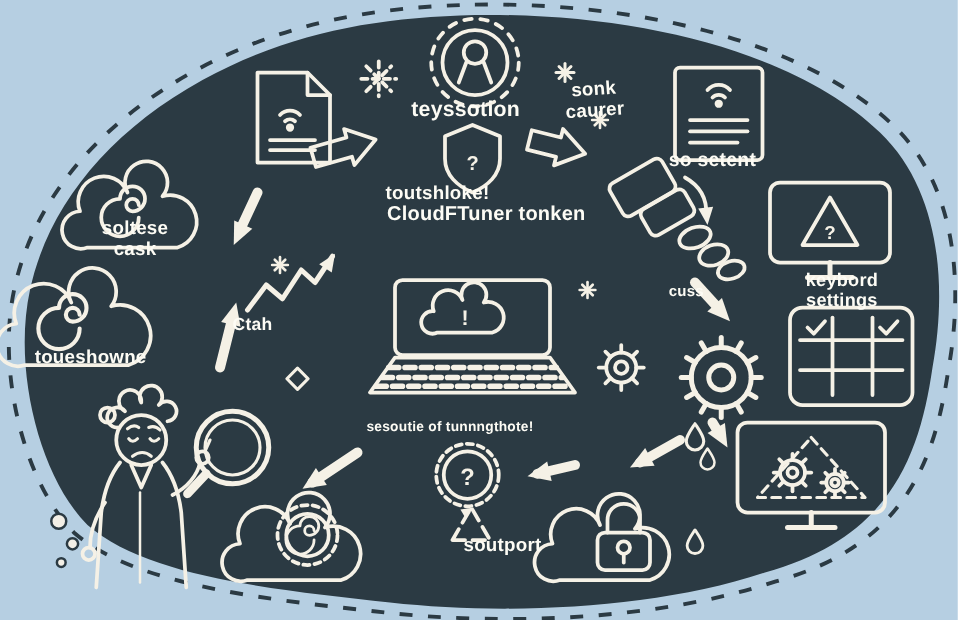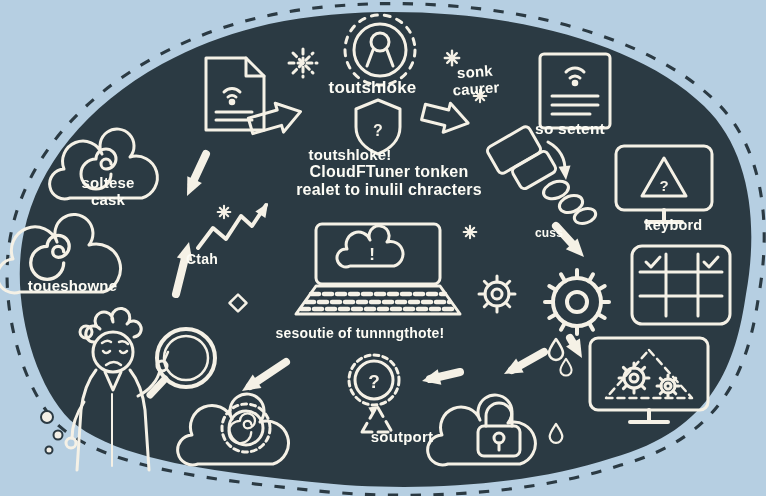--- a/index.html
+++ b/index.html
@@ -315,50 +315,50 @@
 
     <g fill="#f3efe6" stroke="#2b3a43" stroke-width="2">
       <circle cx="47" cy="417" r="6"></circle>
       <circle cx="58" cy="435" r="4.5"></circle>
       <circle cx="49" cy="450" r="3.5"></circle>
     </g>
 
   </g>
 </svg>
 
-<div class="label" style="left:300px;top:78px;width:145px;font-size:17px;">toutshloke</div>
+<div class="label" style="left:300px;top:78px;width:145px;font-size:17px;">teyssotion</div>
 
 <div class="label" style="left:428px;top:64px;width:95px;font-size:15px;transform:rotate(-4deg);">
   <div>sonk</div>
   <div>caurer</div>
 </div>
 
 <div class="label" style="left:520px;top:120px;width:100px;font-size:15.5px;">so setent</div>
 
 <div class="label" style="left:280px;top:147px;width:140px;font-size:15px;">toutshloke!</div>
 
 <div class="label" style="left:258px;top:163px;width:262px;font-size:16px;">
   <div>CloudFTuner tonken</div>
-  <div>realet to inulil chracters</div>
 </div>
 
 <div class="label" style="left:10px;top:278px;width:125px;font-size:15px;">toueshowne</div>
 
 <div class="label" style="left:58px;top:175px;width:100px;font-size:15px;">
   <div>soltese</div>
   <div>cask</div>
 </div>
 
 <div class="label" style="left:180px;top:252px;width:44px;font-size:14px;">Ctah</div>
 
 <div class="label" style="left:514px;top:227px;width:42px;font-size:12px;margin-left:14px;">cuss</div>
 
 <div class="label" style="left:626px;top:217px;width:95px;font-size:14.5px;">
   <div>keybord</div>
-</div>
-
-<div class="label" style="left:222px;top:326px;width:276px;font-size:14px;">
+  <div>settings</div>
+</div>
+
+<div class="label" style="left:222px;top:336px;width:276px;font-size:11px;">
   <div>sesoutie of tunnngthote!</div>
 </div>
 
 <div class="label" style="left:354px;top:429px;width:96px;font-size:15px;">soutport</div>
 
 </div>
 
 </body></html>

